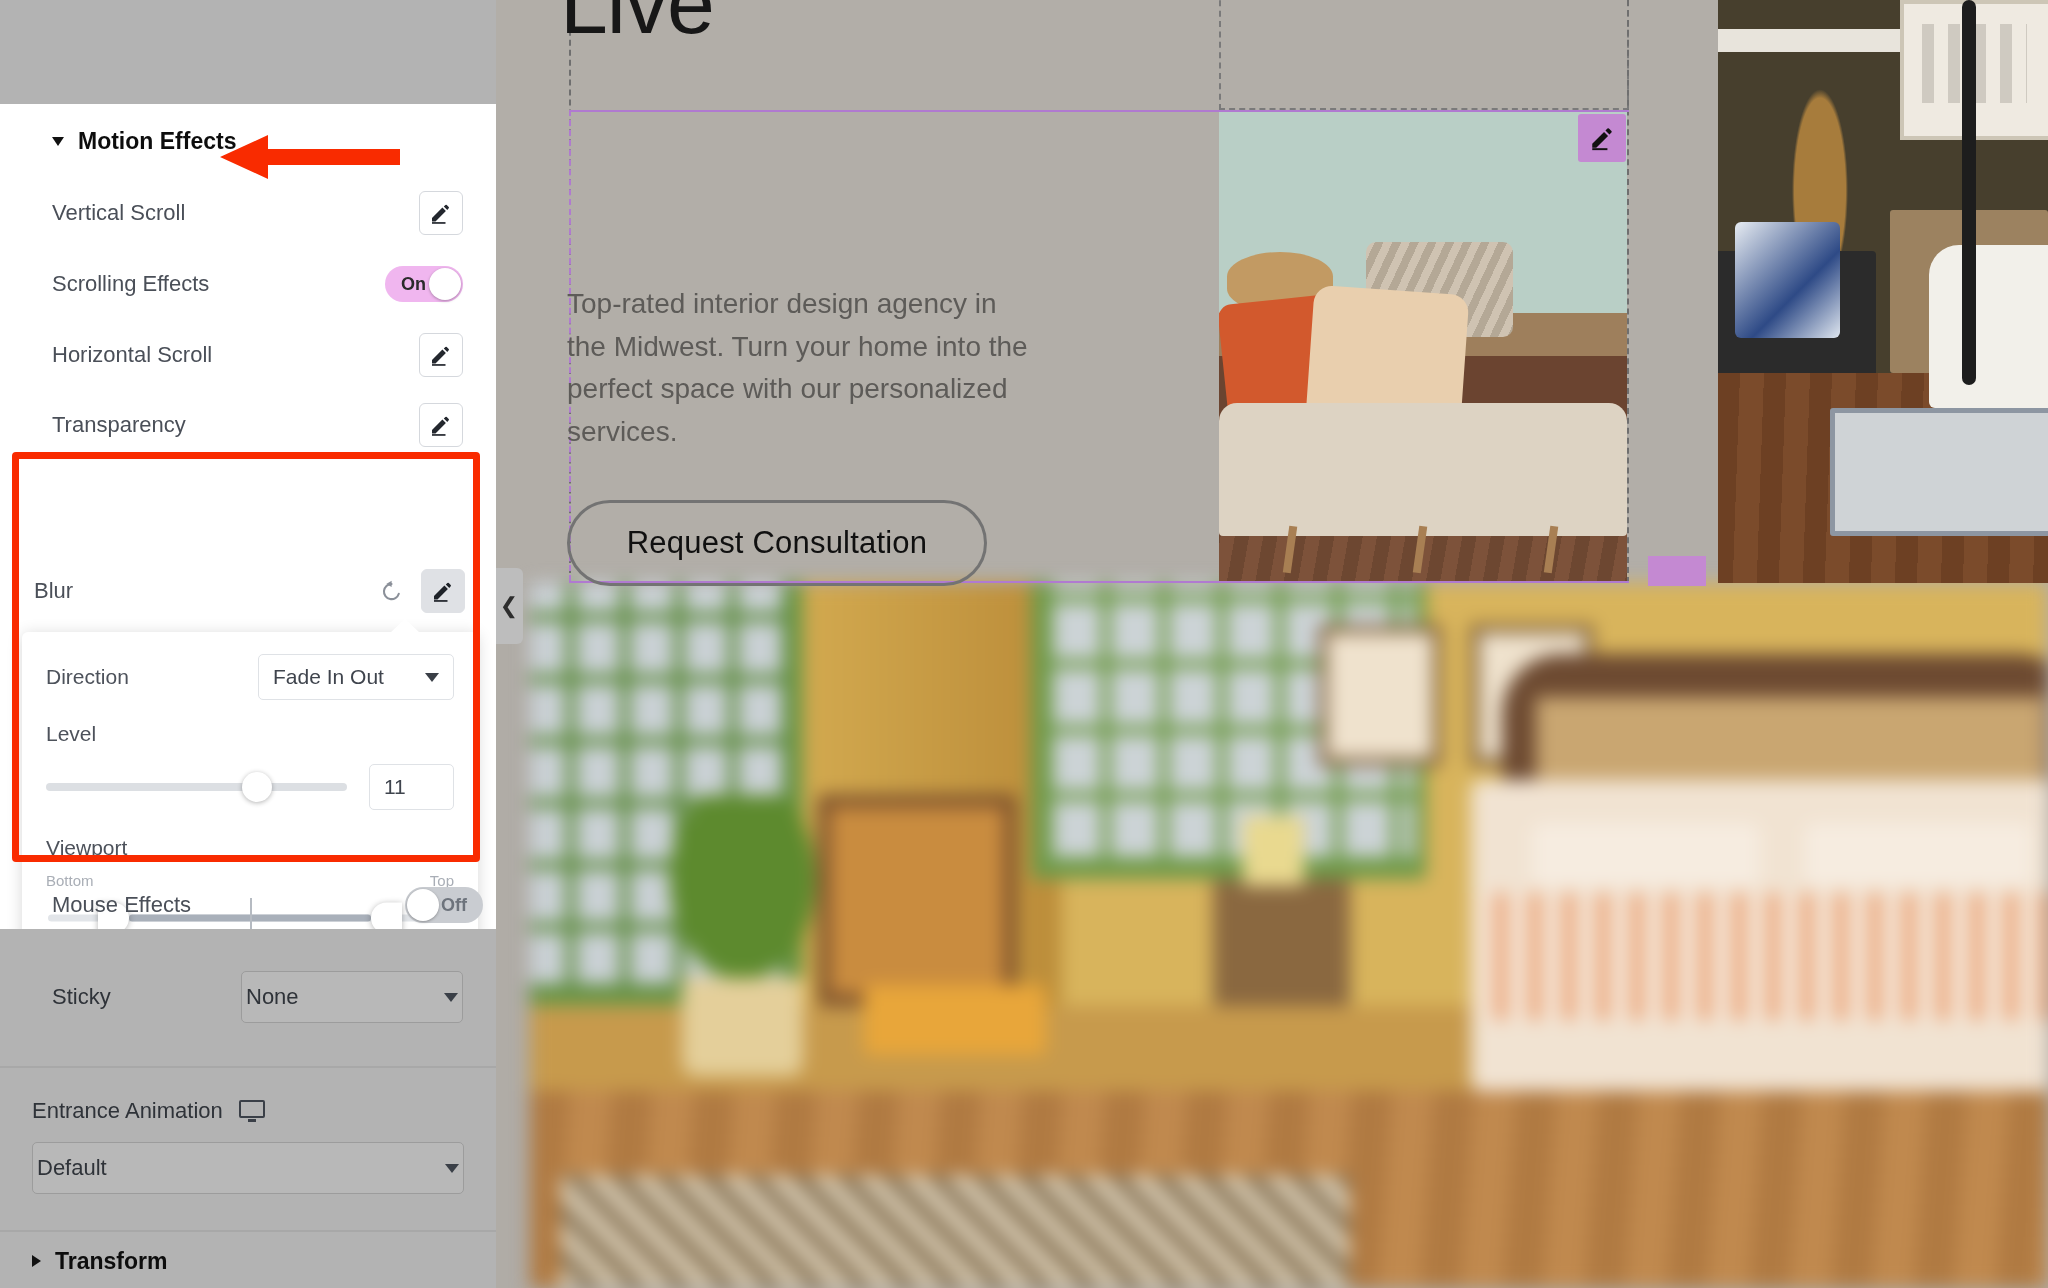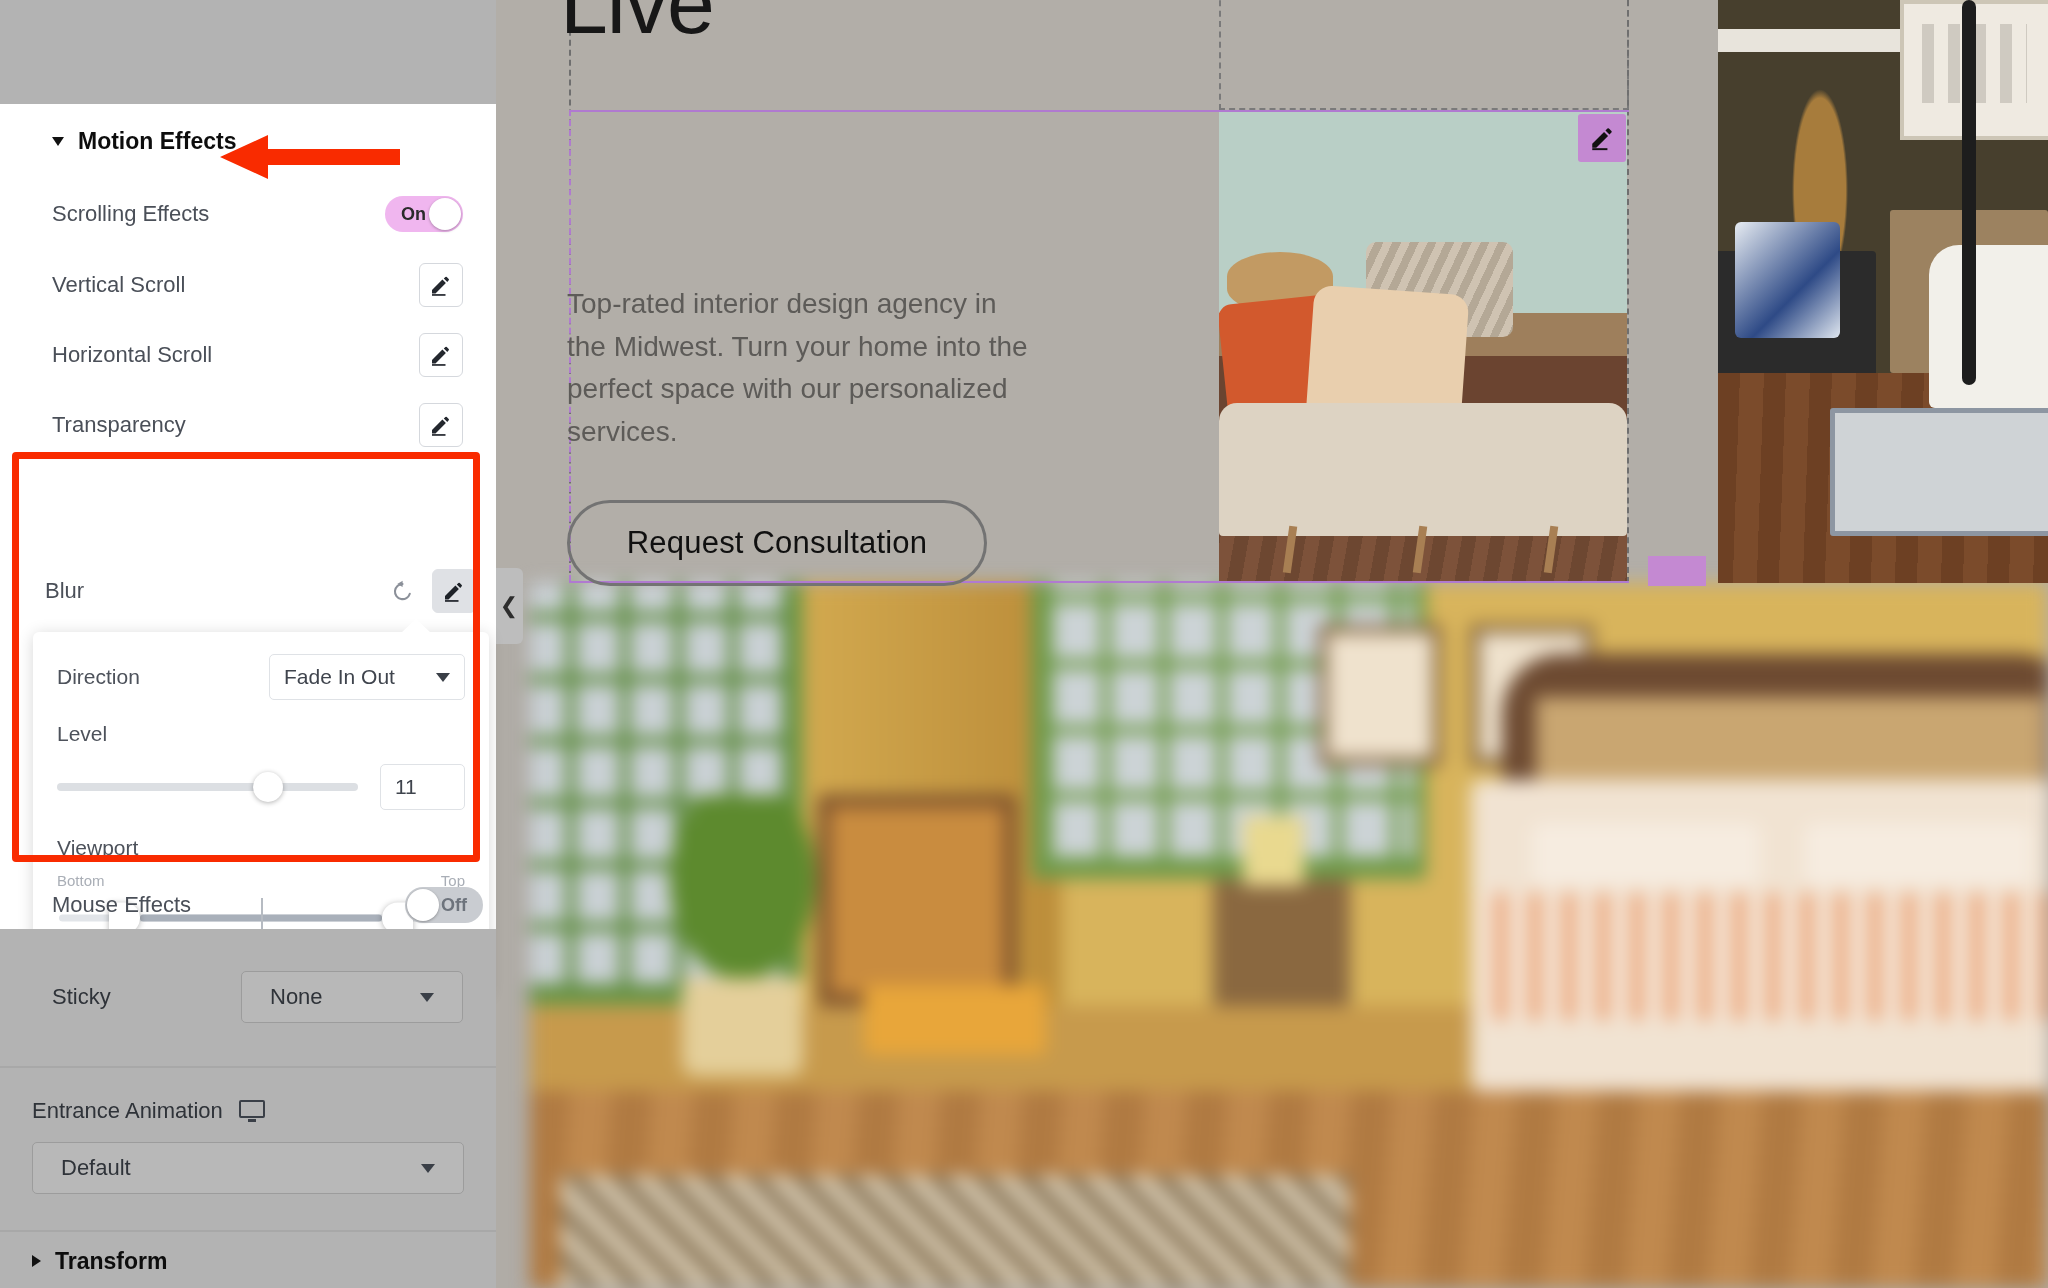--- a/index.html
+++ b/index.html
@@ -265,21 +265,21 @@
   }
   .pencil-btn.active { background:#dfe1e5; border-color:#dfe1e5; }
   .pencil-btn svg { width:24px; height:24px; }
   .reset-btn {
     width:36px; height:36px; display:flex; align-items:center; justify-content:center;
     margin-right:12px;
   }
   .reset-btn svg { width:26px; height:26px; }
 
   
-  .blur-group { position:absolute; left:13px; top:456px; width:496px; }
+  .blur-group { position:absolute; left:2px; top:456px; width:496px; }
   .blur-head { height:62px; display:flex; align-items:center; justify-content:space-between; padding:0 33px 0 32px; }
   .blur-pop {
     position:relative; margin:10px 20px 0 20px;
     background:#fff; border-radius:6px;
     box-shadow:0 2px 16px rgba(0,0,0,.16);
     padding:22px 24px 28px 24px;
   }
   .blur-pop:before {
     content:""; position:absolute; top:-13px; right:58px;
     border-left:15px solid transparent; border-right:15px solid transparent;
@@ -337,21 +337,21 @@
   
   .grey-sec {
     position:absolute; left:0; width:496px; background:#b3b3b3;
   }
   .sticky-sec { top:929px; height:136px; }
   .entrance-sec { top:1066px; height:164px; border-top:2px solid #a8a8a8; }
   .transform-sec { top:1230px; height:58px; border-top:2px solid #a8a8a8; }
   .grey-select {
     height:52px; border:1.5px solid #9c9c9c; border-radius:5px;
     display:flex; align-items:center; justify-content:space-between;
-    padding:0 28px; font-size:22px; color:#2f3339; background:#b8b8b8;
+    padding:0 4px; font-size:22px; color:#2f3339; background:#b8b8b8;
   }
   .monitor-icon { width:26px; height:22px; position:relative; display:inline-block; }
   .monitor-icon i { position:absolute; left:0; top:0; width:26px; height:18px; border:2.5px solid #3a3f47; border-radius:2px; }
   .monitor-icon b { position:absolute; left:9px; bottom:0; width:8px; height:3px; background:#3a3f47; }
 
   
   .red-box {
     position:absolute; left:12px; top:452px; width:468px; height:410px;
     border:7px solid #f92b00; border-radius:4px; pointer-events:none;
   }
@@ -449,35 +449,35 @@
 
     <div class="motion-card">
 
       <div class="row motion-title-row">
         <div class="motion-title">
           <span class="caret down"></span>
           <span>Motion Effects</span>
         </div>
       </div>
 
-      <div class="row" style="height:72px;">
-        <span class="row-label">Scrolling Effects</span>
-        <div class="toggle on">
-          <span class="tlabel">On</span>
-          <span class="knob"></span>
-        </div>
-      </div>
-
       <div class="row" style="height:70px;">
         <span class="row-label">Vertical Scroll</span>
         <div class="pencil-btn">
           <svg viewBox="0 0 24 24">
             <path d="M3 16.9V20.4h3.5L16.9 10 13.4 6.5 3 16.9zM19.7 7.3a1 1 0 0 0 0-1.4l-1.9-1.9a1 1 0 0 0-1.4 0l-1.6 1.6 3.5 3.5 1.4-1.8z" fill="#23272e"></path>
             <rect x="3" y="21.1" width="13.5" height="1.7" fill="#23272e"></rect>
           </svg>
+        </div>
+      </div>
+
+      <div class="row" style="height:72px;">
+        <span class="row-label">Scrolling Effects</span>
+        <div class="toggle on">
+          <span class="tlabel">On</span>
+          <span class="knob"></span>
         </div>
       </div>
 
       <div class="row" style="height:70px;">
         <span class="row-label">Horizontal Scroll</span>
         <div class="pencil-btn">
           <svg viewBox="0 0 24 24">
             <path d="M3 16.9V20.4h3.5L16.9 10 13.4 6.5 3 16.9zM19.7 7.3a1 1 0 0 0 0-1.4l-1.9-1.9a1 1 0 0 0-1.4 0l-1.6 1.6 3.5 3.5 1.4-1.8z" fill="#23272e"></path>
             <rect x="3" y="21.1" width="13.5" height="1.7" fill="#23272e"></rect>
           </svg>

